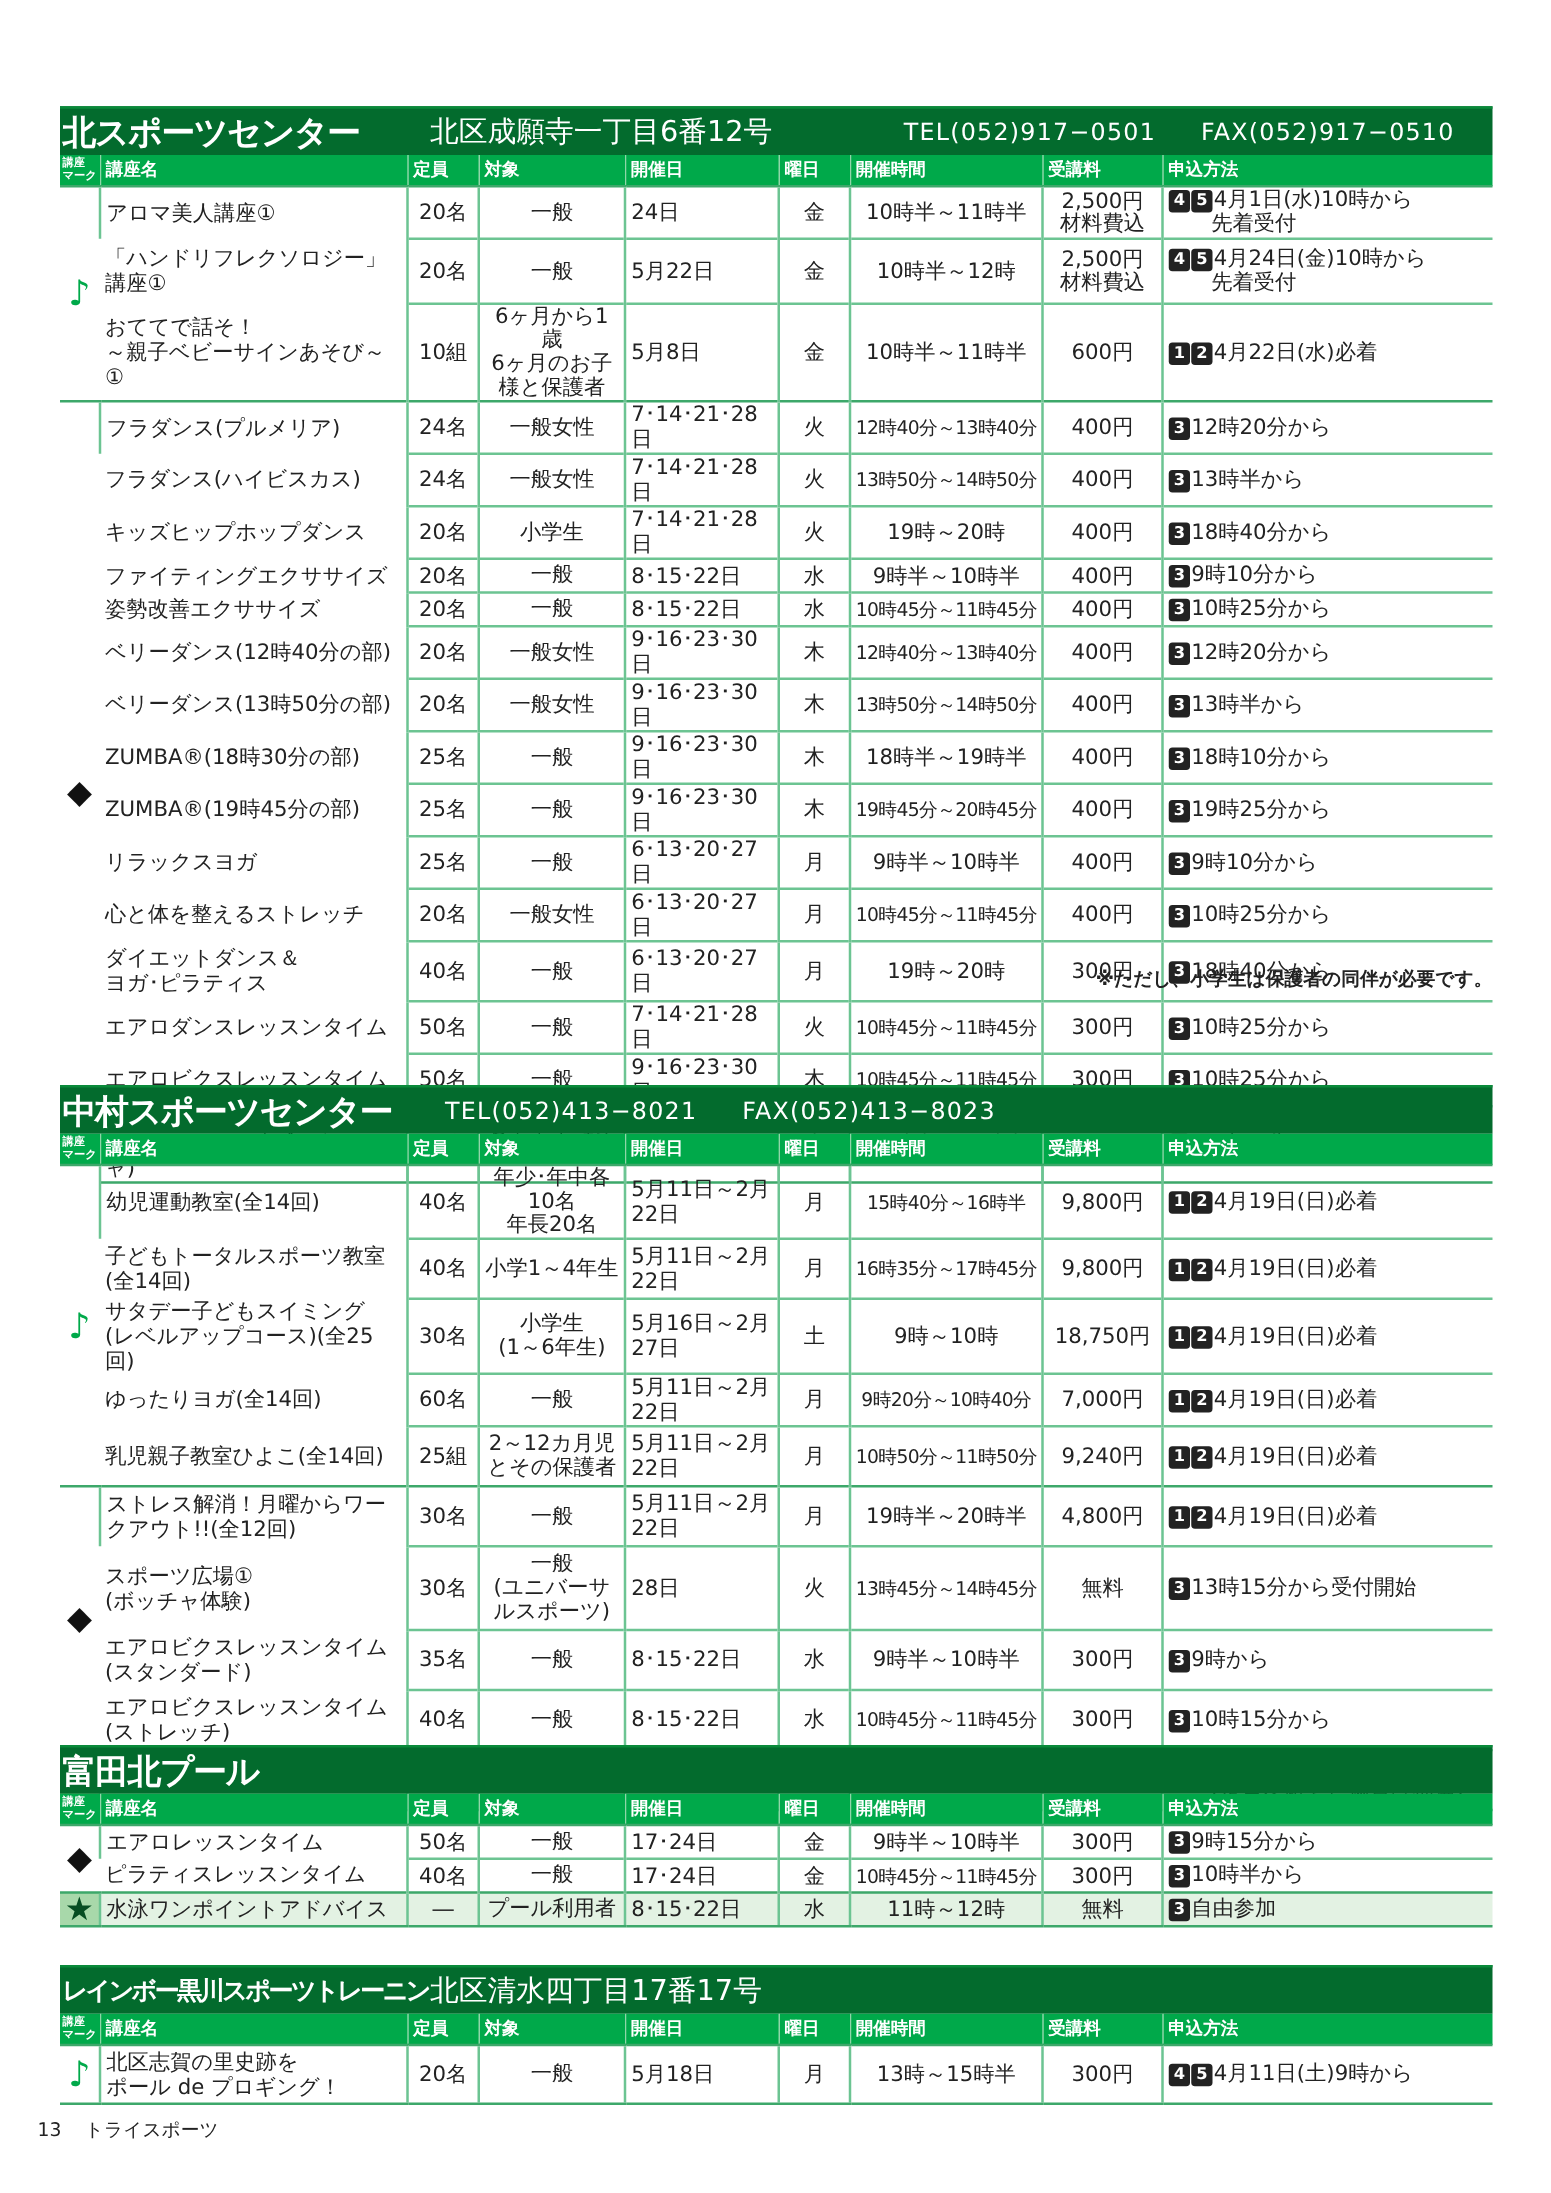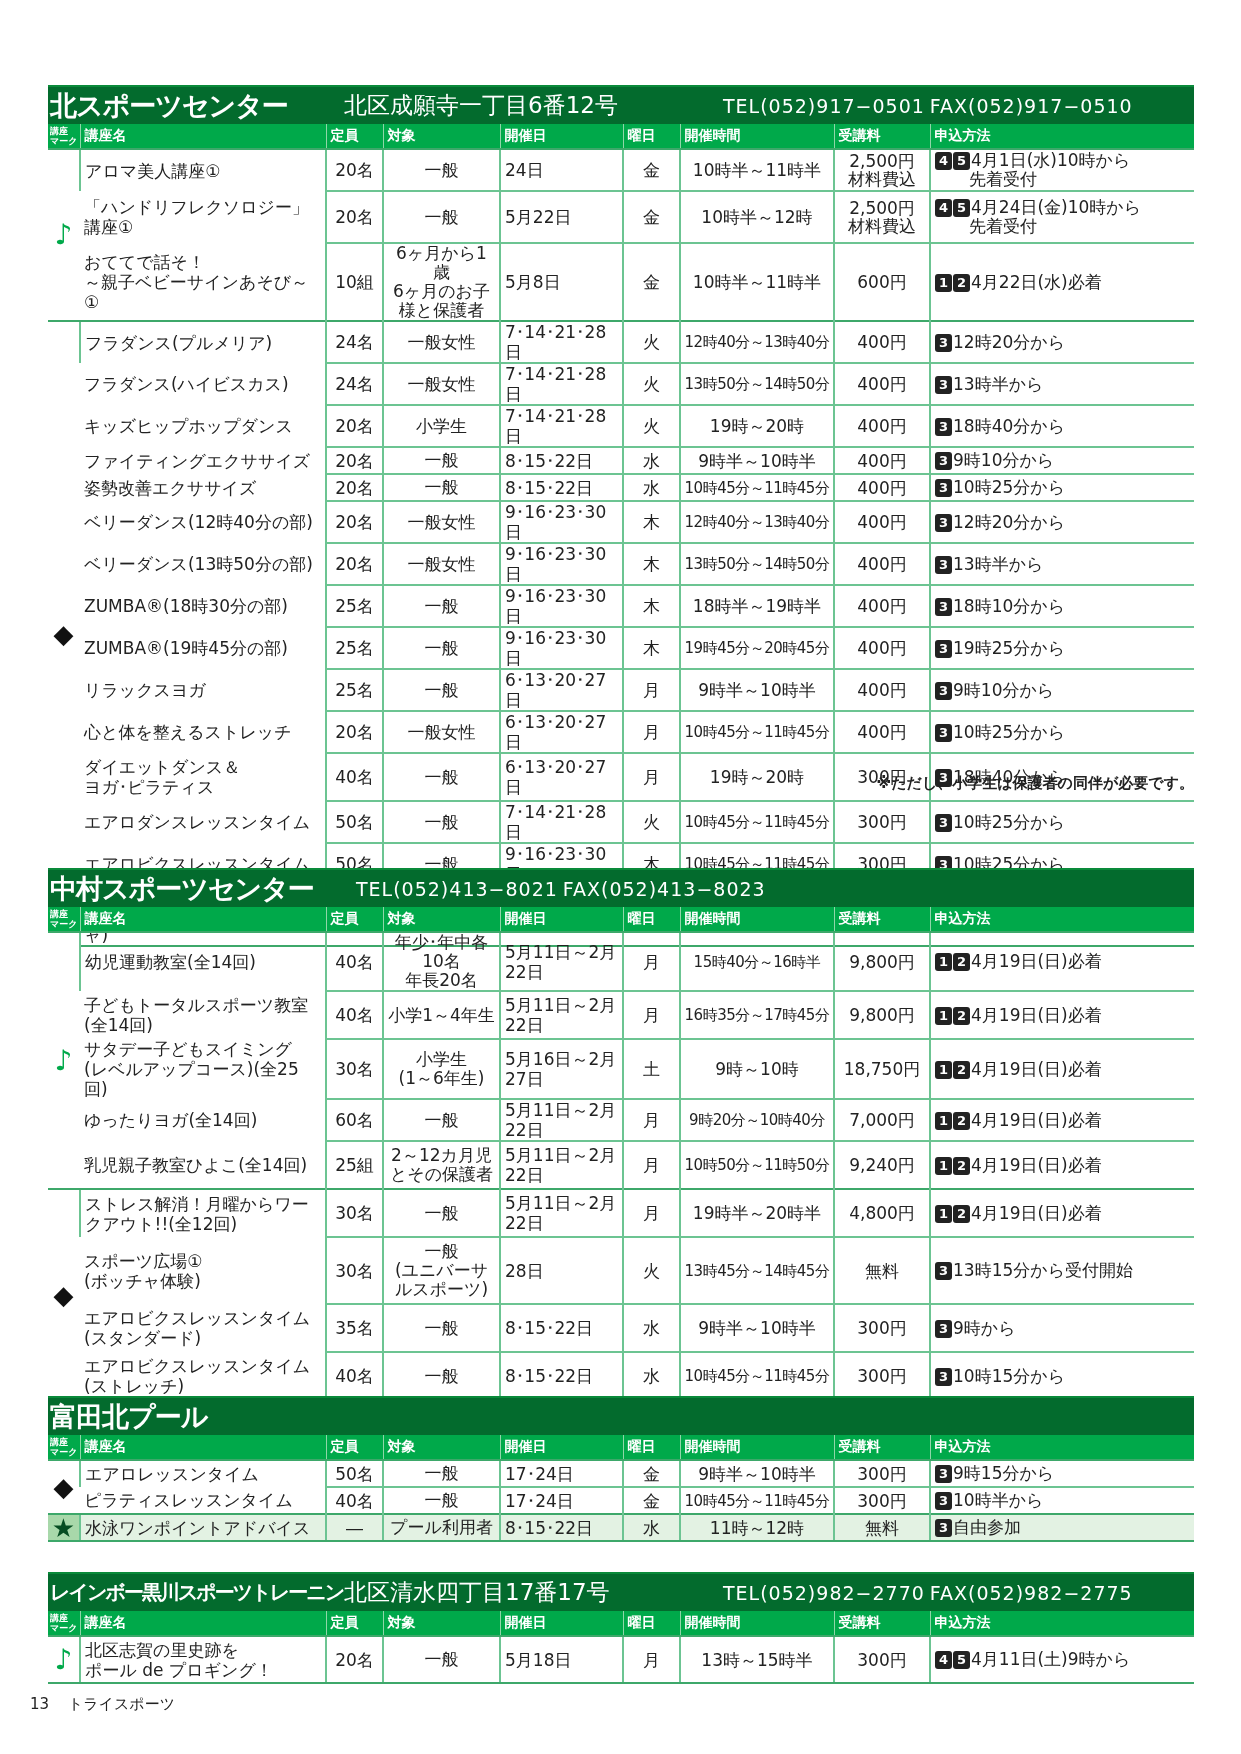--- a/index.html
+++ b/index.html
@@ -11,21 +11,21 @@
     display: flex; align-items: center; height: 39px;
     background: #036b2d; color: #fff; border-top: 2px solid #0a8a3a;
   }
   .fac-name {
     width: 296px; padding-left: 2px;
     font-weight: bold; font-size: 27px; letter-spacing: -1px; white-space: nowrap; overflow: hidden;
   }
   .fac-name.small { font-size: 20px; letter-spacing: -2px; }
   .fac-address { width: 367px; padding-left: 0; font-size: 23px; white-space: nowrap; }
   .fac-contact { flex: 1; font-size: 19px; letter-spacing: 1px; white-space: nowrap; padding-left: 12px; }
-  .fac-contact span + span { margin-left: 5px; }
+  .fac-contact span + span { margin-left: 36px; }
 
   table { border-collapse: collapse; width: 1146px; table-layout: fixed; }
   thead th {
     background: #00a94a; color: #fff; font-size: 14px; font-weight: bold;
     text-align: left; padding: 1px 4px; height: 25px; border-left: 1px solid #8fd6a8;
   }
   thead th:first-child { border-left: none; font-size: 9px; line-height: 10px; padding: 1px 2px; margin-left: 24px; }
   tbody td {
     border-top: 2px solid #6cc492; border-left: 2px solid #6cc492;
     font-size: 17px; padding: 0 4px; line-height: 20px; vertical-align: middle;
@@ -496,21 +496,20 @@
             <td class="fee">無料</td>
             <td class="apply"><span class="badge">3</span><span>自由参加</span></td>
           </tr>
         </tbody>
       </table>
     </div>
     <div class="facility" style="top: 1572px;">
       <div class="fac-header">
         <div class="fac-name small">レインボー黒川スポーツトレーニングセンター</div>
         <div class="fac-address">北区清水四丁目17番17号</div>
-        <div class="fac-contact"><span>TEL(052)982−2770</span><span>FAX(052)982−2775</span></div>
       </div>
       <table>
         <colgroup>
           <col style="width: 32px;">
           <col style="width: 246px;">
           <col style="width: 57px;">
           <col style="width: 117px;">
           <col style="width: 123px;">
           <col style="width: 57px;">
           <col style="width: 154px;">

